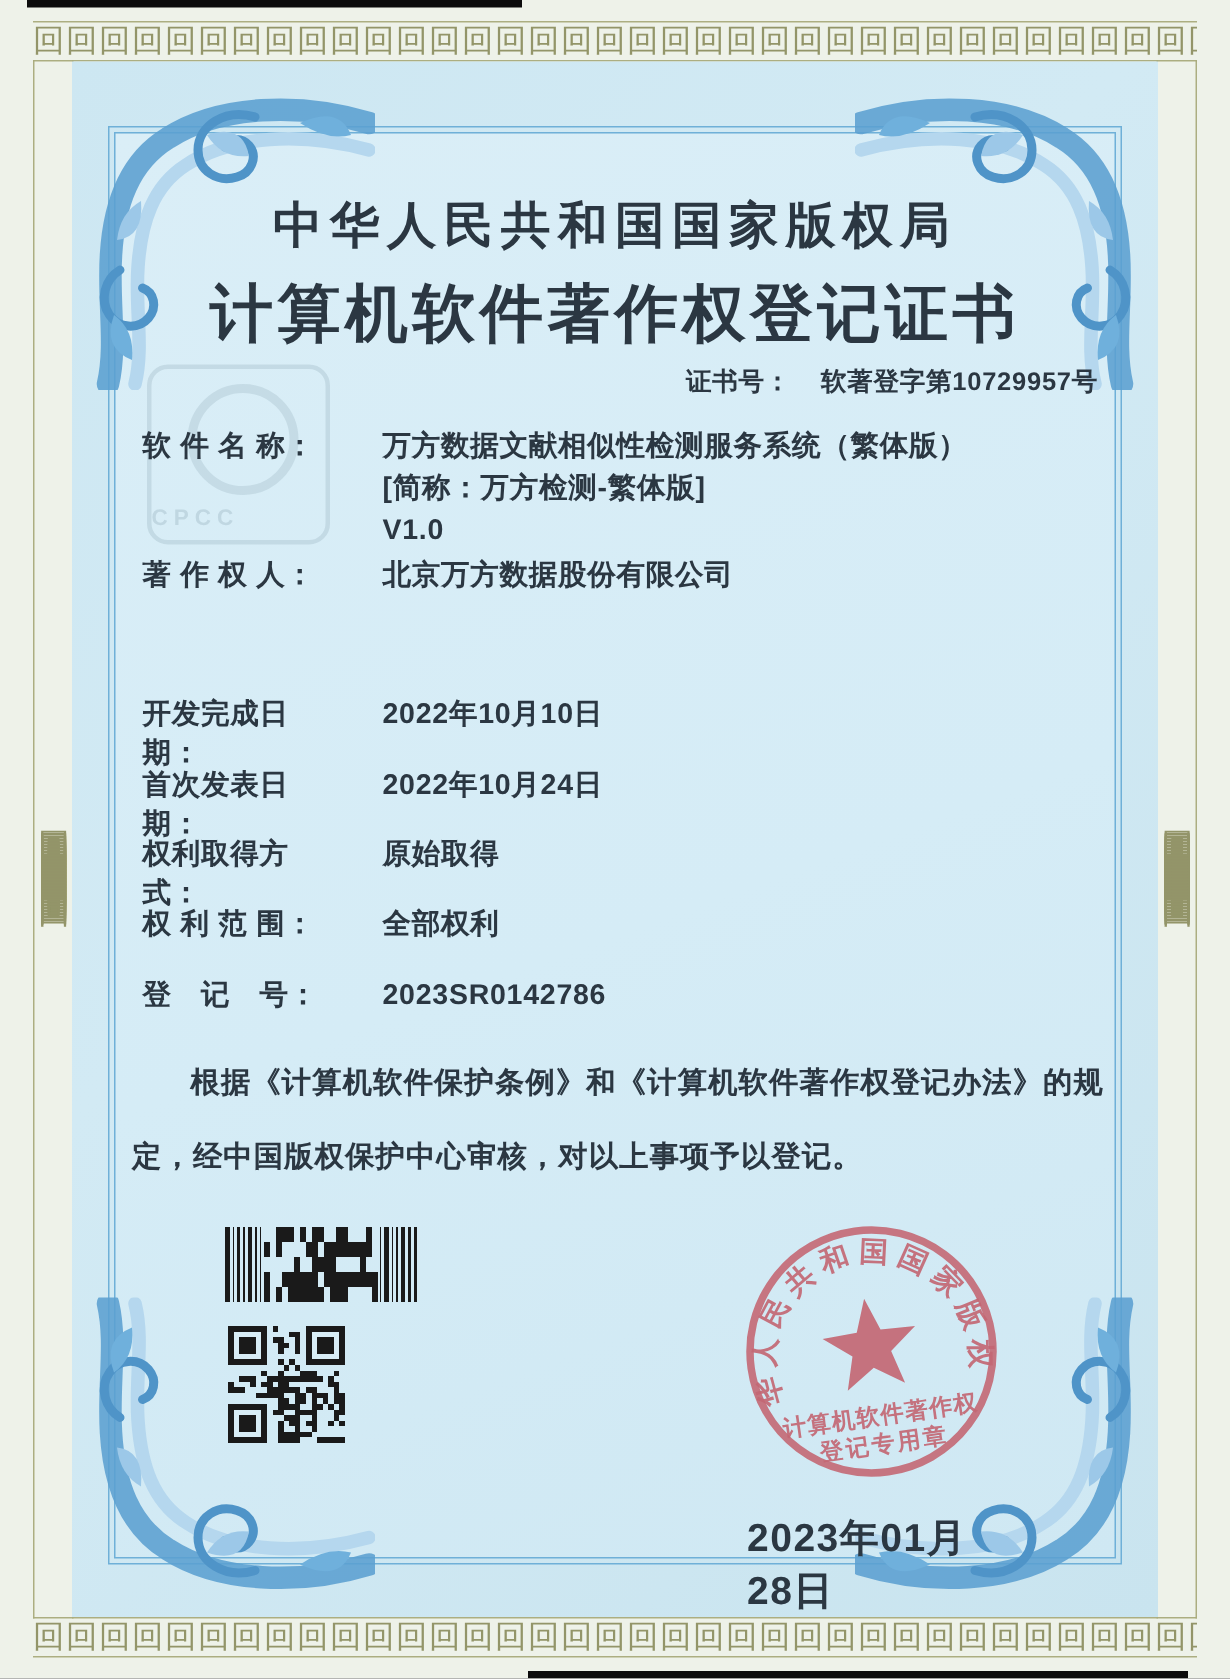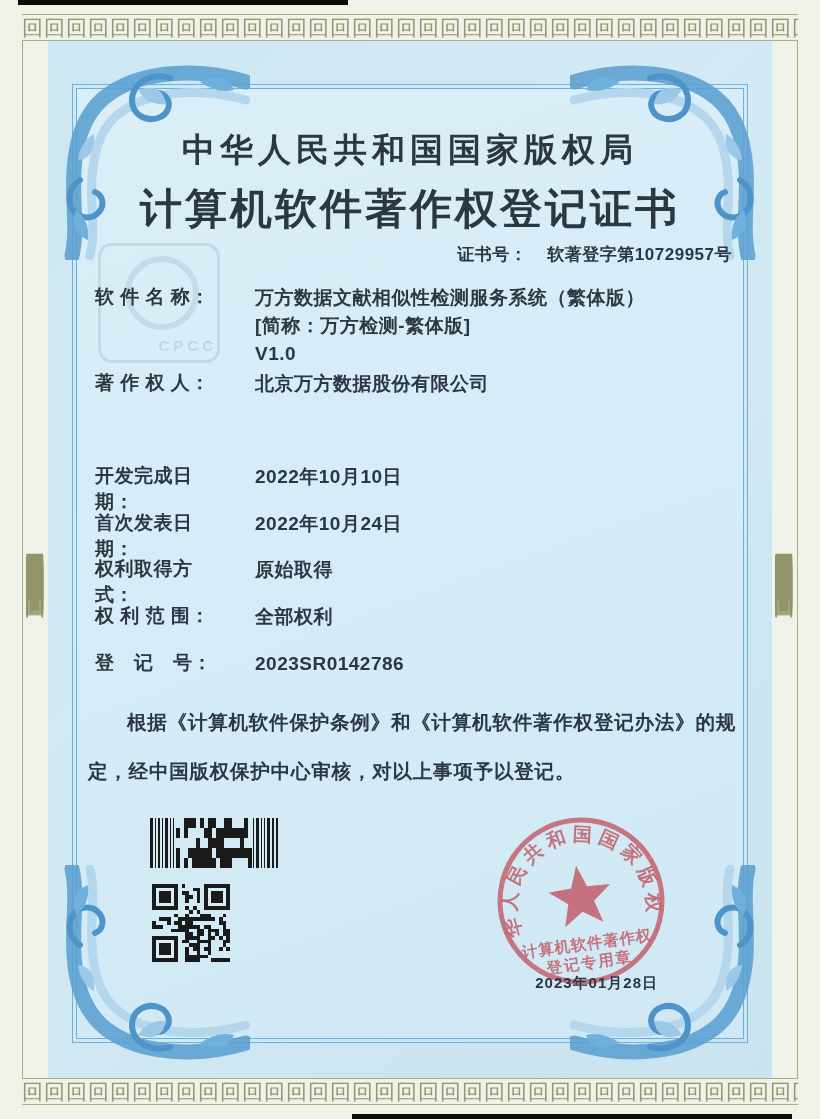--- a/index.html
+++ b/index.html
@@ -39,21 +39,21 @@
   .corner.tl{top:60px;left:50px;}
   .corner.tr{top:60px;right:50px;transform:scaleX(-1);}
   .corner.bl{bottom:54px;left:50px;transform:scaleY(-1);}
   .corner.br{bottom:54px;right:50px;transform:scale(-1,-1);}
 
   
   .watermark{position:absolute;left:98px;top:243px;width:116px;height:114px;
     border:3px solid rgba(140,165,180,.30);border-radius:14px;opacity:.9;}
   .watermark .wm-circle{position:absolute;left:24px;top:10px;width:62px;height:62px;
     border:6px solid rgba(140,165,180,.28);border-radius:50%;}
-  .watermark .wm-text{position:absolute;left:0;right:0;bottom:6px;text-align:right;
+  .watermark .wm-text{position:absolute;left:0;right:0;bottom:6px;text-align:left;
     font-size:15px;letter-spacing:4px;font-weight:bold;color:rgba(140,165,180,.35);}
 
   
   .authority{position:absolute;top:128px;left:0;width:100%;text-align:center;
     font-size:33px;font-weight:bold;letter-spacing:5px;}
   .cert-title{position:absolute;top:181px;left:0;width:100%;text-align:center;
     font-size:42px;font-weight:bold;letter-spacing:3px;}
   .cert-no{position:absolute;top:243px;right:88px;font-size:17px;font-weight:bold;letter-spacing:.5px;}
   .cert-no .val{margin-left:20px;}
 
@@ -78,22 +78,22 @@
   .qrcode{position:absolute;left:152px;top:884px;width:78px;height:78px;}
 
   .serial{position:absolute;left:142px;top:972px;font-size:21px;
     font-family:"Liberation Serif","DejaVu Serif",serif;color:#39424c;}
   .serial .num{color:#cb6472;letter-spacing:2px;margin-left:10px;
     font-family:"Liberation Sans","DejaVu Sans",sans-serif;font-weight:600;}
 
   
   .seal{position:absolute;left:490px;top:810px;width:182px;height:182px;
     transform:rotate(-8deg);opacity:.88;}
-  .issue-date{position:absolute;left:498px;top:974px;width:160px;text-align:right;
-    font-size:15px;font-weight:bold;letter-spacing:1px;}
+  .issue-date{position:absolute;left:498px;top:1008px;width:160px;text-align:left;
+    font-size:26px;font-weight:bold;letter-spacing:1px;}
 </style>
 </head>
 <body>
 
 <div class="page">
 
   <div class="artifact top"></div>
   <div class="artifact bottom"></div>
 
   <div class="keyband h top">回回回回回回回回回回回回回回回回回回回回回回回回回回回回回回回回回回回回回回</div>

